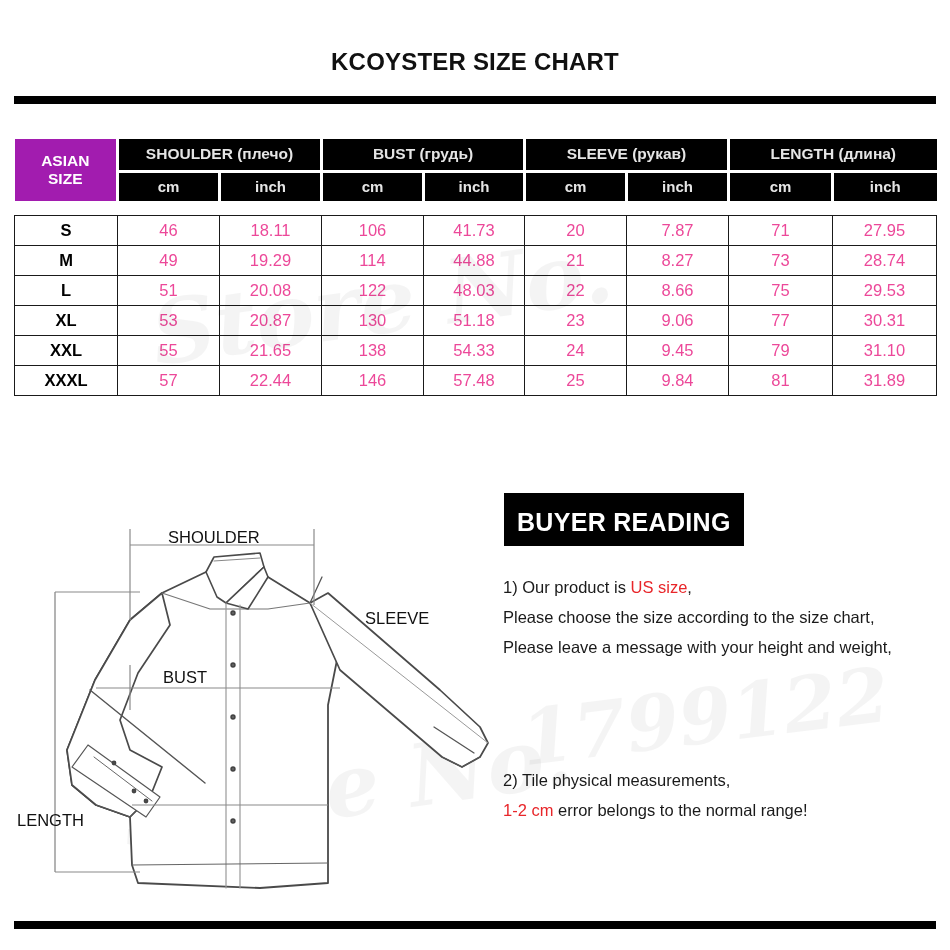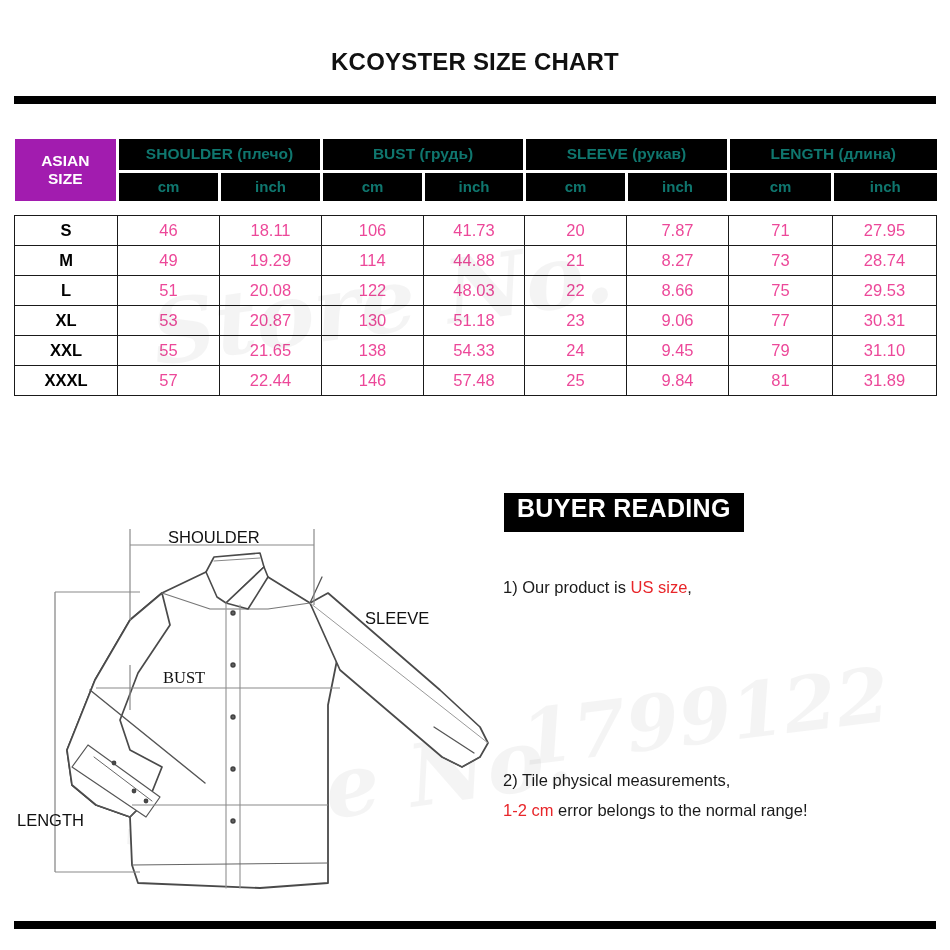--- a/index.html
+++ b/index.html
@@ -53,21 +53,21 @@
   }
   table.size-table th,
   table.size-table td {
     padding: 0;
     text-align: center;
     vertical-align: middle;
   }
   
   .hdr {
     background: #000000;
-    color: #0f766e;
+    color: #e5e5e5;
     font-weight: bold;
     font-size: 15.5px;
     border-right: 3px solid #ffffff;
     border-bottom: 3px solid #ffffff;
   }
   .hdr.last { border-right: none; }
   .hdr-group { height: 32px; }
   .hdr-unit  { height: 30px; font-size: 15px; border-bottom: none; }
   .hdr-size {
     background: #a21caf;
@@ -129,32 +129,32 @@
   .diagram svg { display: block; }
   .dlabel {
     position: absolute;
     font-size: 16.5px;
     color: #111111;
     font-family: "Liberation Sans", sans-serif;
     white-space: nowrap;
   }
   .lbl-shoulder { left: 168px; top: 528px; text-align: right; }
   .lbl-sleeve   { left: 365px; top: 609px; }
-  .lbl-bust     { left: 163px; top: 668px; font-family: Liberation Serif, serif; }
+  .lbl-bust     { left: 163px; top: 668px; }
   .lbl-length   { left: 17px;  top: 811px; }
 
   
   .br-badge {
     position: absolute;
     left: 504px; top: 493px;
     background: #000000;
     color: #ffffff;
     font-weight: bold;
     font-size: 25px;
-    padding: 1px 13px 9px 13px;
+    padding: 15px 13px 9px 13px;
     letter-spacing: 0.3px;
   }
   .br-lines {
     position: absolute;
     left: 503px; top: 556px;
     width: 430px;
     margin-top: 16px;
   }
   .br-line {
     font-size: 16.5px;
@@ -355,20 +355,22 @@
 
 <div class="dlabel lbl-shoulder">SHOULDER</div>
 <div class="dlabel lbl-sleeve">SLEEVE</div>
 <div class="dlabel lbl-bust">BUST</div>
 <div class="dlabel lbl-length">LENGTH</div>
 
 <div class="br-badge">BUYER READING</div>
 
 <div class="br-lines">
   <div class="br-line"><span>1)  Our product is </span><span class="accent">US size</span><span>,</span></div>
+  <div class="br-line">Please choose the size according to the size chart,</div>
+  <div class="br-line">Please leave a message with your height and weight,</div>
 </div>
 
 <div class="br-lines-2">
   <div class="br-line">2)  Tile physical measurements,</div>
   <div class="br-line"><span class="accent">1-2 cm</span><span> error belongs to the normal range!</span></div>
 </div>
 
 <div class="rule-bottom"></div>
 
 </body></html>

